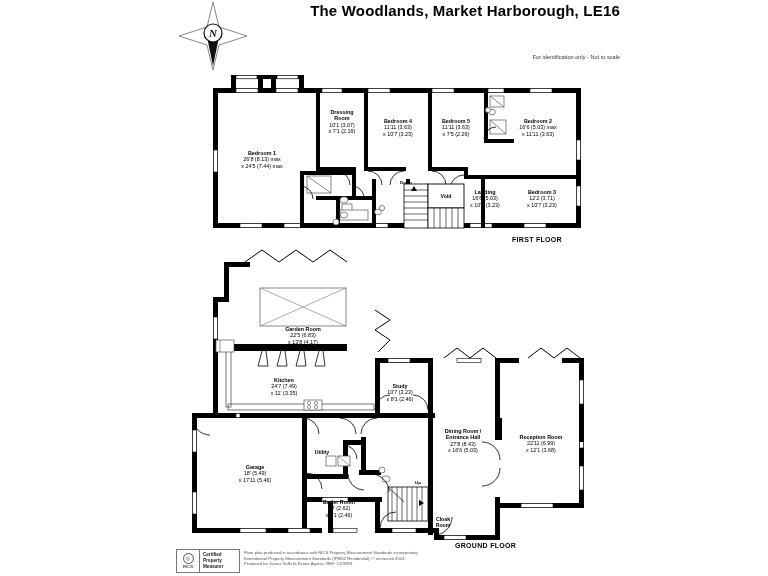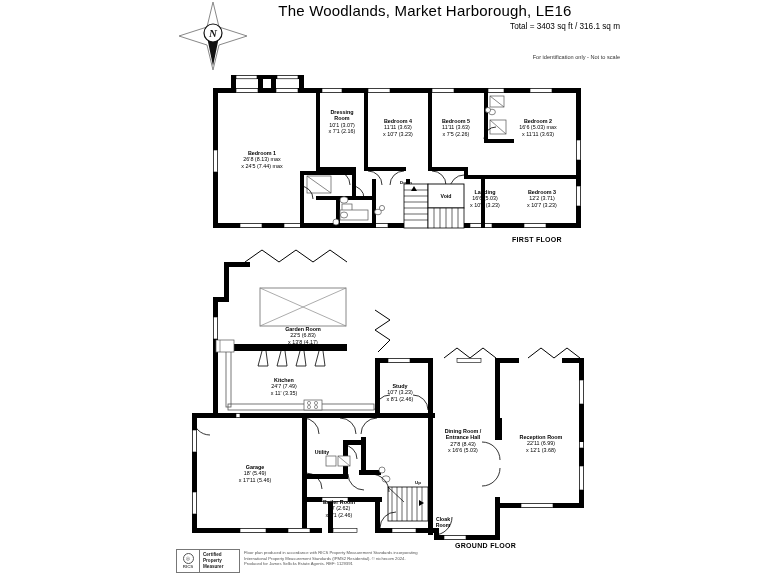--- a/index.html
+++ b/index.html
@@ -1,20 +1,20 @@
 <!DOCTYPE html>
 <html><head>
 <meta charset="utf-8">
 <style>
   html,body{margin:0;padding:0;background:#fff;}
   body{width:768px;height:576px;position:relative;
        font-family:"Liberation Sans","DejaVu Sans",sans-serif;color:#000;overflow:hidden;}
   #plan{position:absolute;left:0;top:0;width:768px;height:576px;}
   .hdr{position:absolute;text-align:right;}
-  #title{left:230px;top:2px;width:390px;text-align:center;font-size:15px;font-weight:normal;letter-spacing:.2px;}
+  #title{left:230px;top:2px;width:390px;text-align:right;font-size:15px;font-weight:bold;letter-spacing:.2px;}
   #areas{left:300px;top:22px;width:320px;text-align:right;font-size:8.2px;line-height:10.6px;}
   #disc{left:300px;top:54px;width:320px;text-align:right;font-size:5.6px;color:#333;}
   .rmlabel{position:absolute;text-align:center;font-size:5.4px;line-height:6.4px;font-weight:bold;
            white-space:nowrap;transform:translateX(-50%);}
   .rmlabel .dim{font-weight:normal;}
   .rmname{position:absolute;text-align:center;font-size:5.2px;line-height:6.2px;font-weight:bold;
           white-space:nowrap;transform:translateX(-50%);}
   .floorlbl{position:absolute;font-size:7px;font-weight:bold;letter-spacing:.3px;white-space:nowrap;}
   .smalllbl{position:absolute;font-size:4.4px;font-weight:bold;white-space:nowrap;}
   #footer{position:absolute;left:176px;top:549px;width:420px;height:24px;}
@@ -290,21 +290,20 @@
 
     <g fill="#000">
       <rect x="495" y="418" width="7" height="22"></rect>
       <rect x="579" y="420" width="5" height="22"></rect>
     </g>
   </g>
 </svg>
 
 <div id="title" class="hdr">The Woodlands, Market Harborough, LE16</div>
 <div id="areas" class="hdr">
-  <div>Total = 3403 sq ft / 316.1 sq m</div>
 </div>
 <div id="disc" class="hdr">For identification only - Not to scale</div>
 
 <div class="rmlabel" style="left:262px;top:150px;">
   <div>Bedroom 1</div>
   <div class="dim">26'8 (8.13) max</div>
   <div class="dim">x 24'5 (7.44) max</div>
 </div>
 <div class="rmlabel" style="left:342px;top:109px;">
   <div>Dressing</div>

